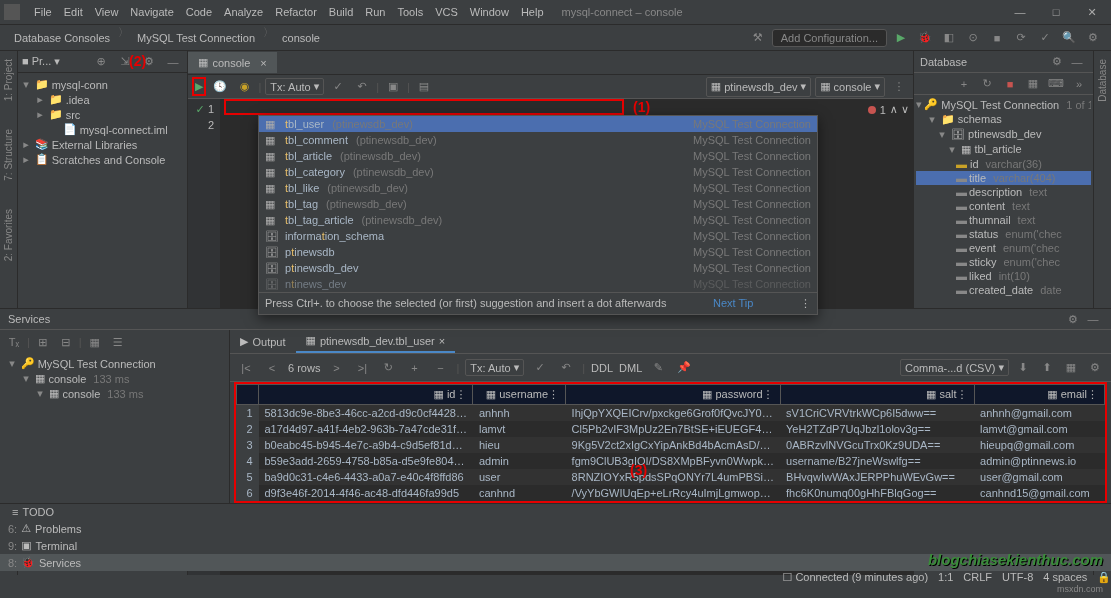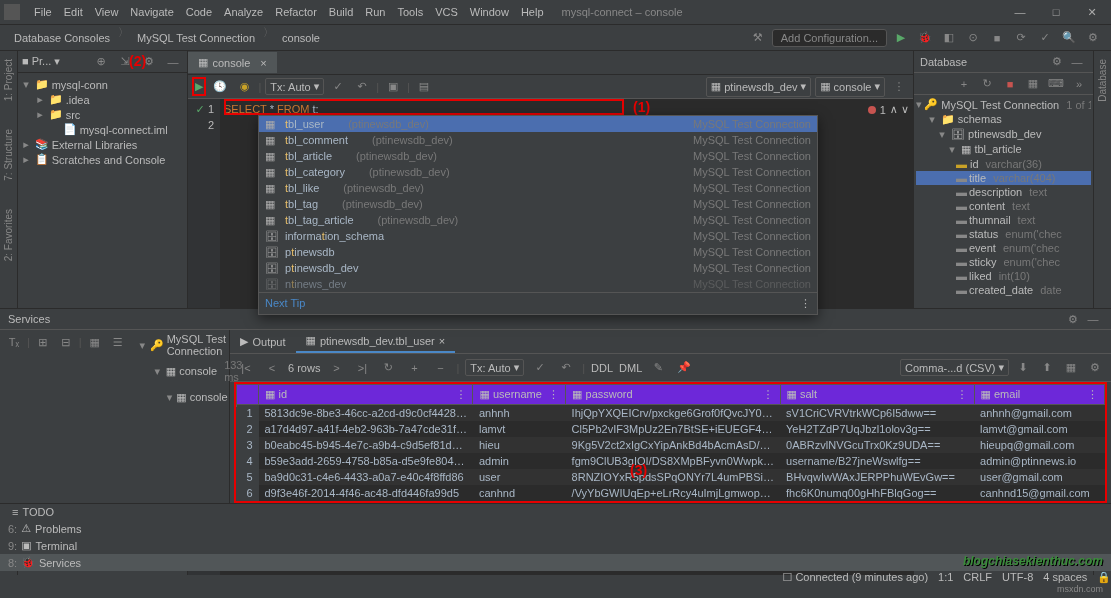--- a/index.html
+++ b/index.html
@@ -38,56 +38,56 @@
 .sqlstar{color:#a9b7c6}
 .editbox{position:absolute;left:36px;top:0;width:400px;height:16px;border:2px solid #e60000;pointer-events:none}
 .label1{position:absolute;left:445px;top:0;color:#e60000;font-weight:bold;font-size:14px}
 .label2{position:absolute;left:109px;top:-24px;color:#e60000;font-weight:bold;font-size:14px;z-index:10}
 .popup{position:absolute;left:70px;top:16px;width:560px;background:#3c3f41;border:1px solid #555;box-shadow:0 4px 12px rgba(0,0,0,0.5);z-index:5}
 .poprow{display:flex;align-items:center;padding:2px 6px;gap:6px}
 .poprow.sel{background:#4b6eaf}
 .popicon{width:14px;height:12px;color:#aaa}
 .popname{color:#a9b7c6}
 .popname b{color:#e8bf6a;font-weight:normal}
-.popschema{color:#787878;margin-left:18px}
+.popschema{color:#787878;margin-left:2px}
 .popright{margin-left:auto;color:#787878}
 .pophint{padding:4px 6px;color:#787878;font-size:10px;border-top:1px solid #555;display:flex;justify-content:space-between}
 .rightpanel{width:180px;background:#3c3f41;border-left:1px solid #2b2b2b}
 .rp-head{height:22px;display:flex;align-items:center;padding:0 6px;border-bottom:1px solid #555}
 .rp-toolbar{height:22px;display:flex;align-items:center;padding:0 4px;gap:3px;justify-content:flex-end;border-bottom:1px solid #555}
 .rp-tree{padding:2px;font-size:10px}
 .rprow{display:flex;align-items:center;padding:1px 0;gap:3px;white-space:nowrap;overflow:hidden}
 .typ{color:#787878;margin-left:4px}
 .colicon{width:10px;color:#888}
 .rightrail{width:18px;background:#3c3f41;border-left:1px solid #2b2b2b;display:flex;flex-direction:column;align-items:center;padding-top:4px}
 .services{position:absolute;bottom:36px;left:0;right:0;height:254px;background:#3c3f41;border-top:1px solid #2b2b2b;display:flex;flex-direction:column}
 .svc-head{height:22px;display:flex;align-items:center;padding:0 8px;border-bottom:1px solid #555}
 .svc-body{flex:1;display:flex}
-.svc-left{width:230px;border-right:1px solid #2b2b2b;display:flex;flex-direction:row}
+.svc-left{width:230px;border-right:1px solid #2b2b2b;display:flex;flex-direction:column}
 .svc-toolbar{height:24px;display:flex;align-items:center;padding:0 4px;gap:3px}
 .svc-tree{padding:2px 6px}
 .svc-right{flex:1;display:flex;flex-direction:column}
 .svc-tabs{height:24px;display:flex;align-items:center;border-bottom:1px solid #555}
 .svc-tab{padding:4px 10px;display:flex;align-items:center;gap:4px}
 .svc-tab.active{border-bottom:2px solid #4a88c7}
 .grid-toolbar{height:28px;display:flex;align-items:center;padding:0 6px;gap:6px;border-bottom:1px solid #555}
 .gridwrap{flex:1;overflow:auto;position:relative}
 .gridbox{border:2px solid #e60000;margin:0 4px}
 .gridtable{border-collapse:collapse;width:100%;font-family:Consolas,monospace;font-size:11px}
-.gridtable th{background:#6d28d9;padding:3px 6px;text-align:left;border:1px solid #555;color:#bbb;font-weight:normal}
+.gridtable th{background:#0f172a;padding:3px 6px;text-align:right;border:1px solid #555;color:#bbb;font-weight:normal}
 .gridtable td{padding:2px 6px;border:none;color:#a9b7c6;white-space:nowrap;overflow:hidden;text-overflow:ellipsis;max-width:200px}
 .gridtable tr:nth-child(odd) td{background:#2b2b2b}
 .gridtable tr:nth-child(even) td{background:#323232}
 .rownum{background:#3c3f41 !important;color:#888;text-align:right;width:22px}
 .label3{position:absolute;left:400px;top:80px;color:#e60000;font-weight:bold;font-size:14px;z-index:10}
 .btmtabs{height:24px;display:flex;align-items:center;padding:0 4px;gap:2px;border-top:1px solid #2b2b2b;position:absolute;bottom:0;left:0;right:0;background:#3c3f41}
 .btmtab{padding:2px 8px;display:flex;align-items:center;gap:4px}
 .btmtab.active{background:#515658}
 .btmright{margin-left:auto;display:flex;gap:10px;color:#888}
-.wm{position:absolute;right:8px;bottom:30px;color:#3a8c3a;font-weight:bold;font-size:12px;font-style:italic;text-shadow:1px 1px 0 #000}
+.wm{position:absolute;right:8px;bottom:30px;color:#3a8c3a;font-weight:bold;font-size:15px;font-style:italic;text-shadow:1px 1px 0 #000}
 .wm2{position:absolute;right:8px;bottom:4px;color:#888;font-size:9px}
 .combo{background:#3c3f41;border:1px solid #555;padding:1px 4px;border-radius:2px;display:flex;align-items:center;gap:3px}
 .errstrip{position:absolute;right:4px;top:4px;display:flex;gap:4px;align-items:center}
 .check{color:#59a869}
 .errdot{width:8px;height:8px;background:#c75450;border-radius:50%}
 </style>
 </head>
 <body>
 
 <div class="menubar">
@@ -215,23 +215,20 @@
         <span class="combo">▦ <span>ptinewsdb_dev</span> ▾</span>
         <span class="combo">▦ <span>console</span> ▾</span>
         <div class="iconbtn">⋮</div>
       </div>
     </div>
     <div class="editor">
       <div class="gutter">
         <div><span class="check">✓</span> <span>1</span></div>
         <div>2</div>
       </div>
-      <div class="codearea">
-        <span class="sql">SELECT</span> <span class="sqlstar">*</span> <span class="sql">FROM</span> <span class="sqlstar">t</span><span class="sqlstar">;</span>
-      </div>
       <div class="editbox"></div>
       <div class="label1">(1)</div>
       <div class="errstrip">
           <span class="errdot"></span>
           <span>1</span> 
           <span>∧ ∨</span>
         </div>
 
       <div class="popup">
         <div id="poprows">
@@ -296,20 +293,21 @@
               <span class="popright">MySQL Test Connection</span>
             </div>
             <div class="poprow" style="opacity: 0.5;">
               <span class="popicon">🗄</span>
               <span class="popname">n<b>t</b>inews_dev</span>
               <span class="popschema"></span>
               <span class="popright">MySQL Test Connection</span>
             </div>
           </div>
         <div class="pophint">
+            <span>Press Ctrl+. to choose the selected (or first) suggestion and insert a dot afterwards</span>
             <span style="color:#4a88c7">Next Tip</span>
             <span>⋮</span>
           </div>
       </div>
     </div>
   </div>
 
   <div class="rightpanel">
     <div class="rp-head">
         <span>Database</span>

